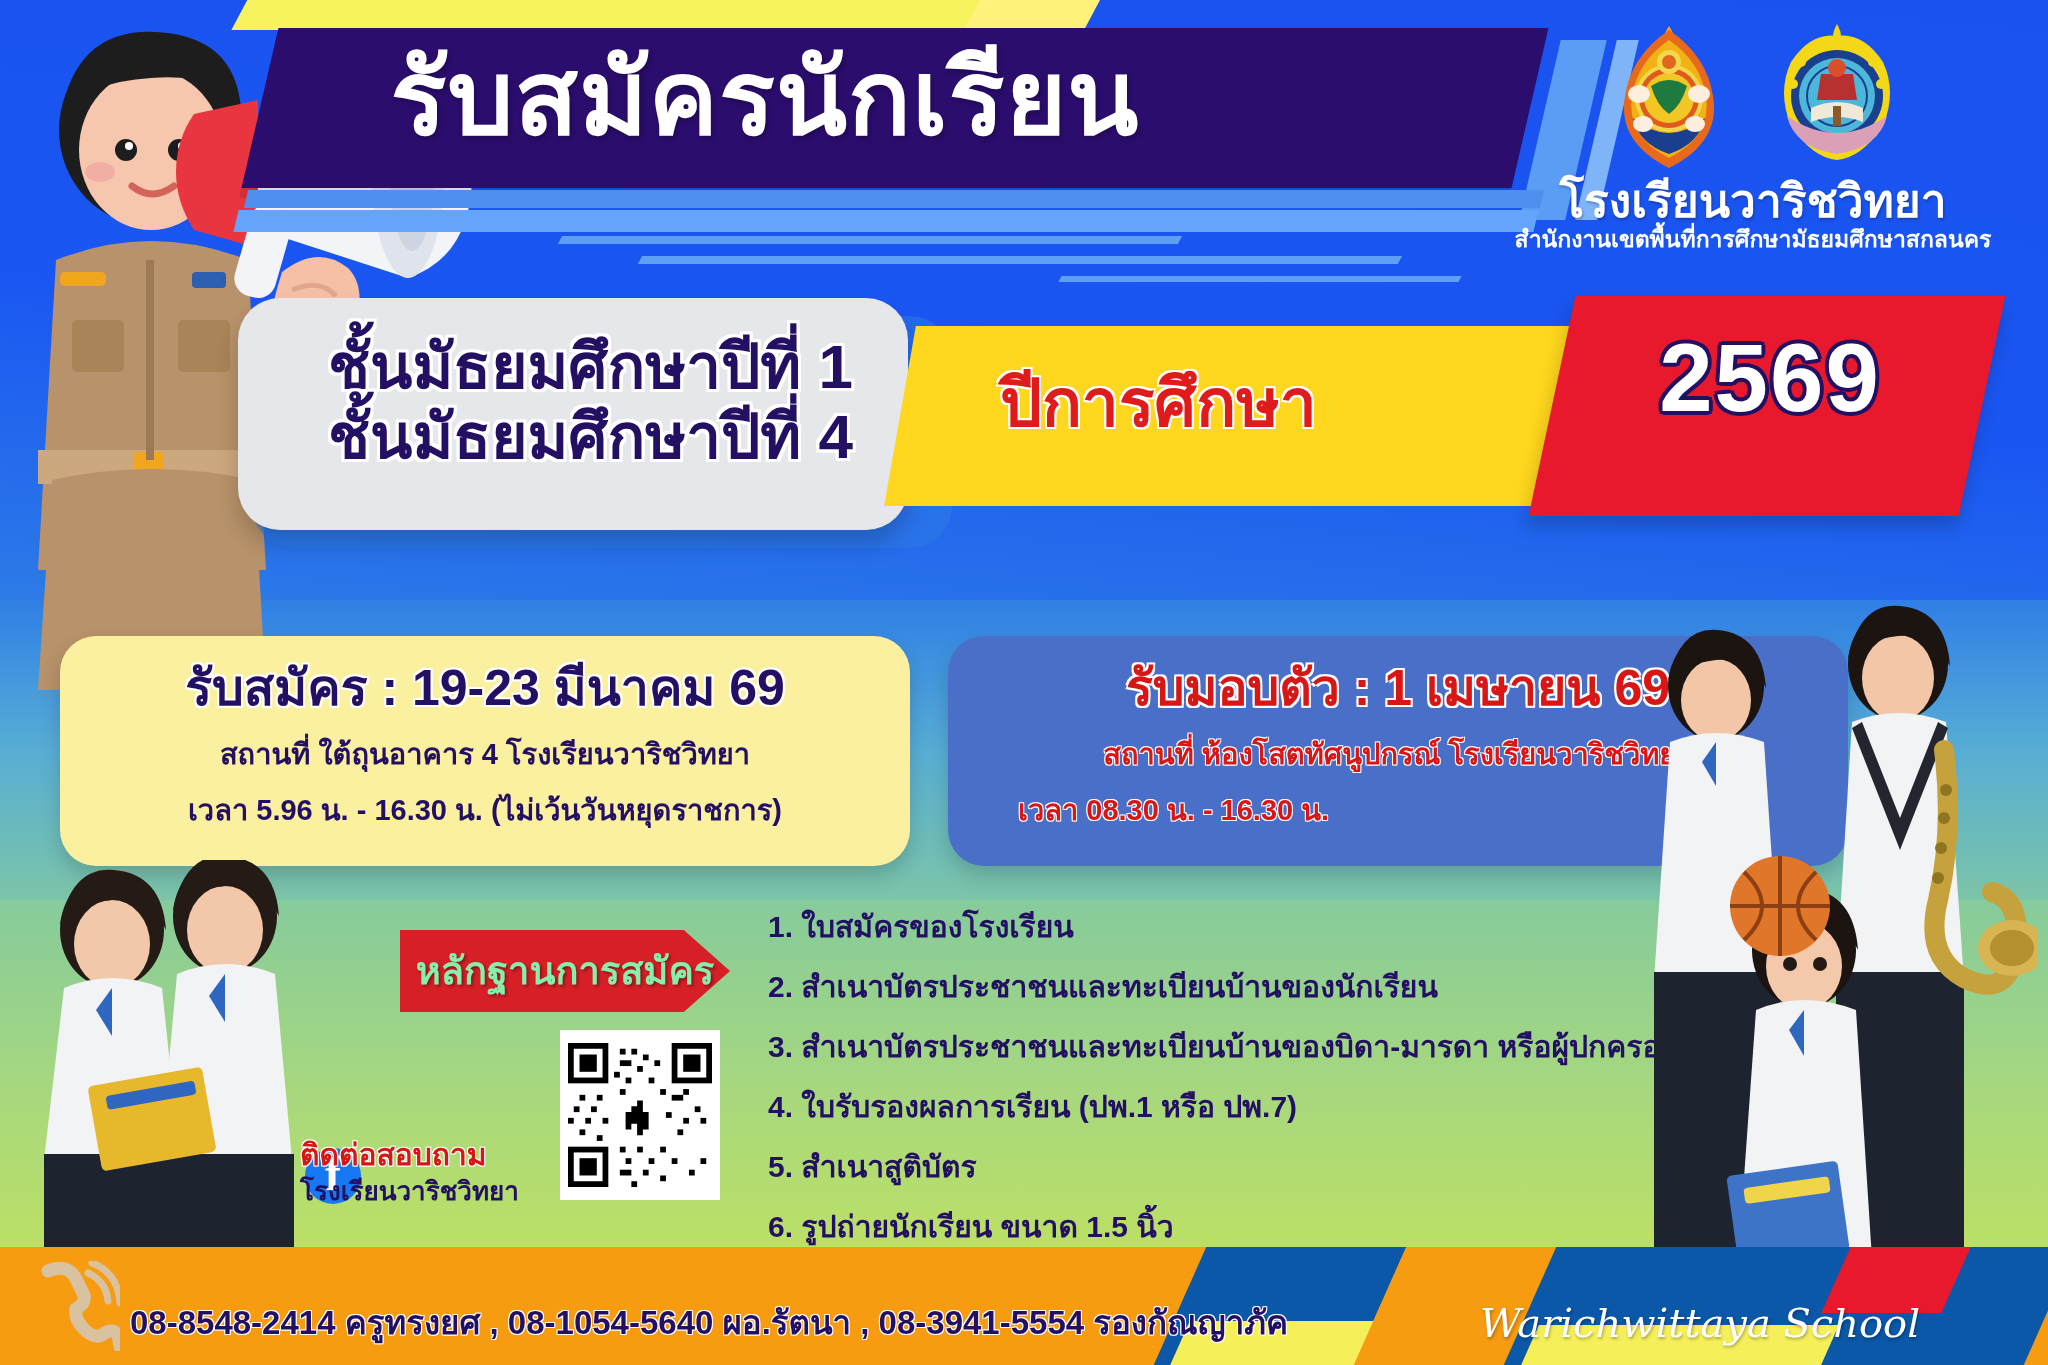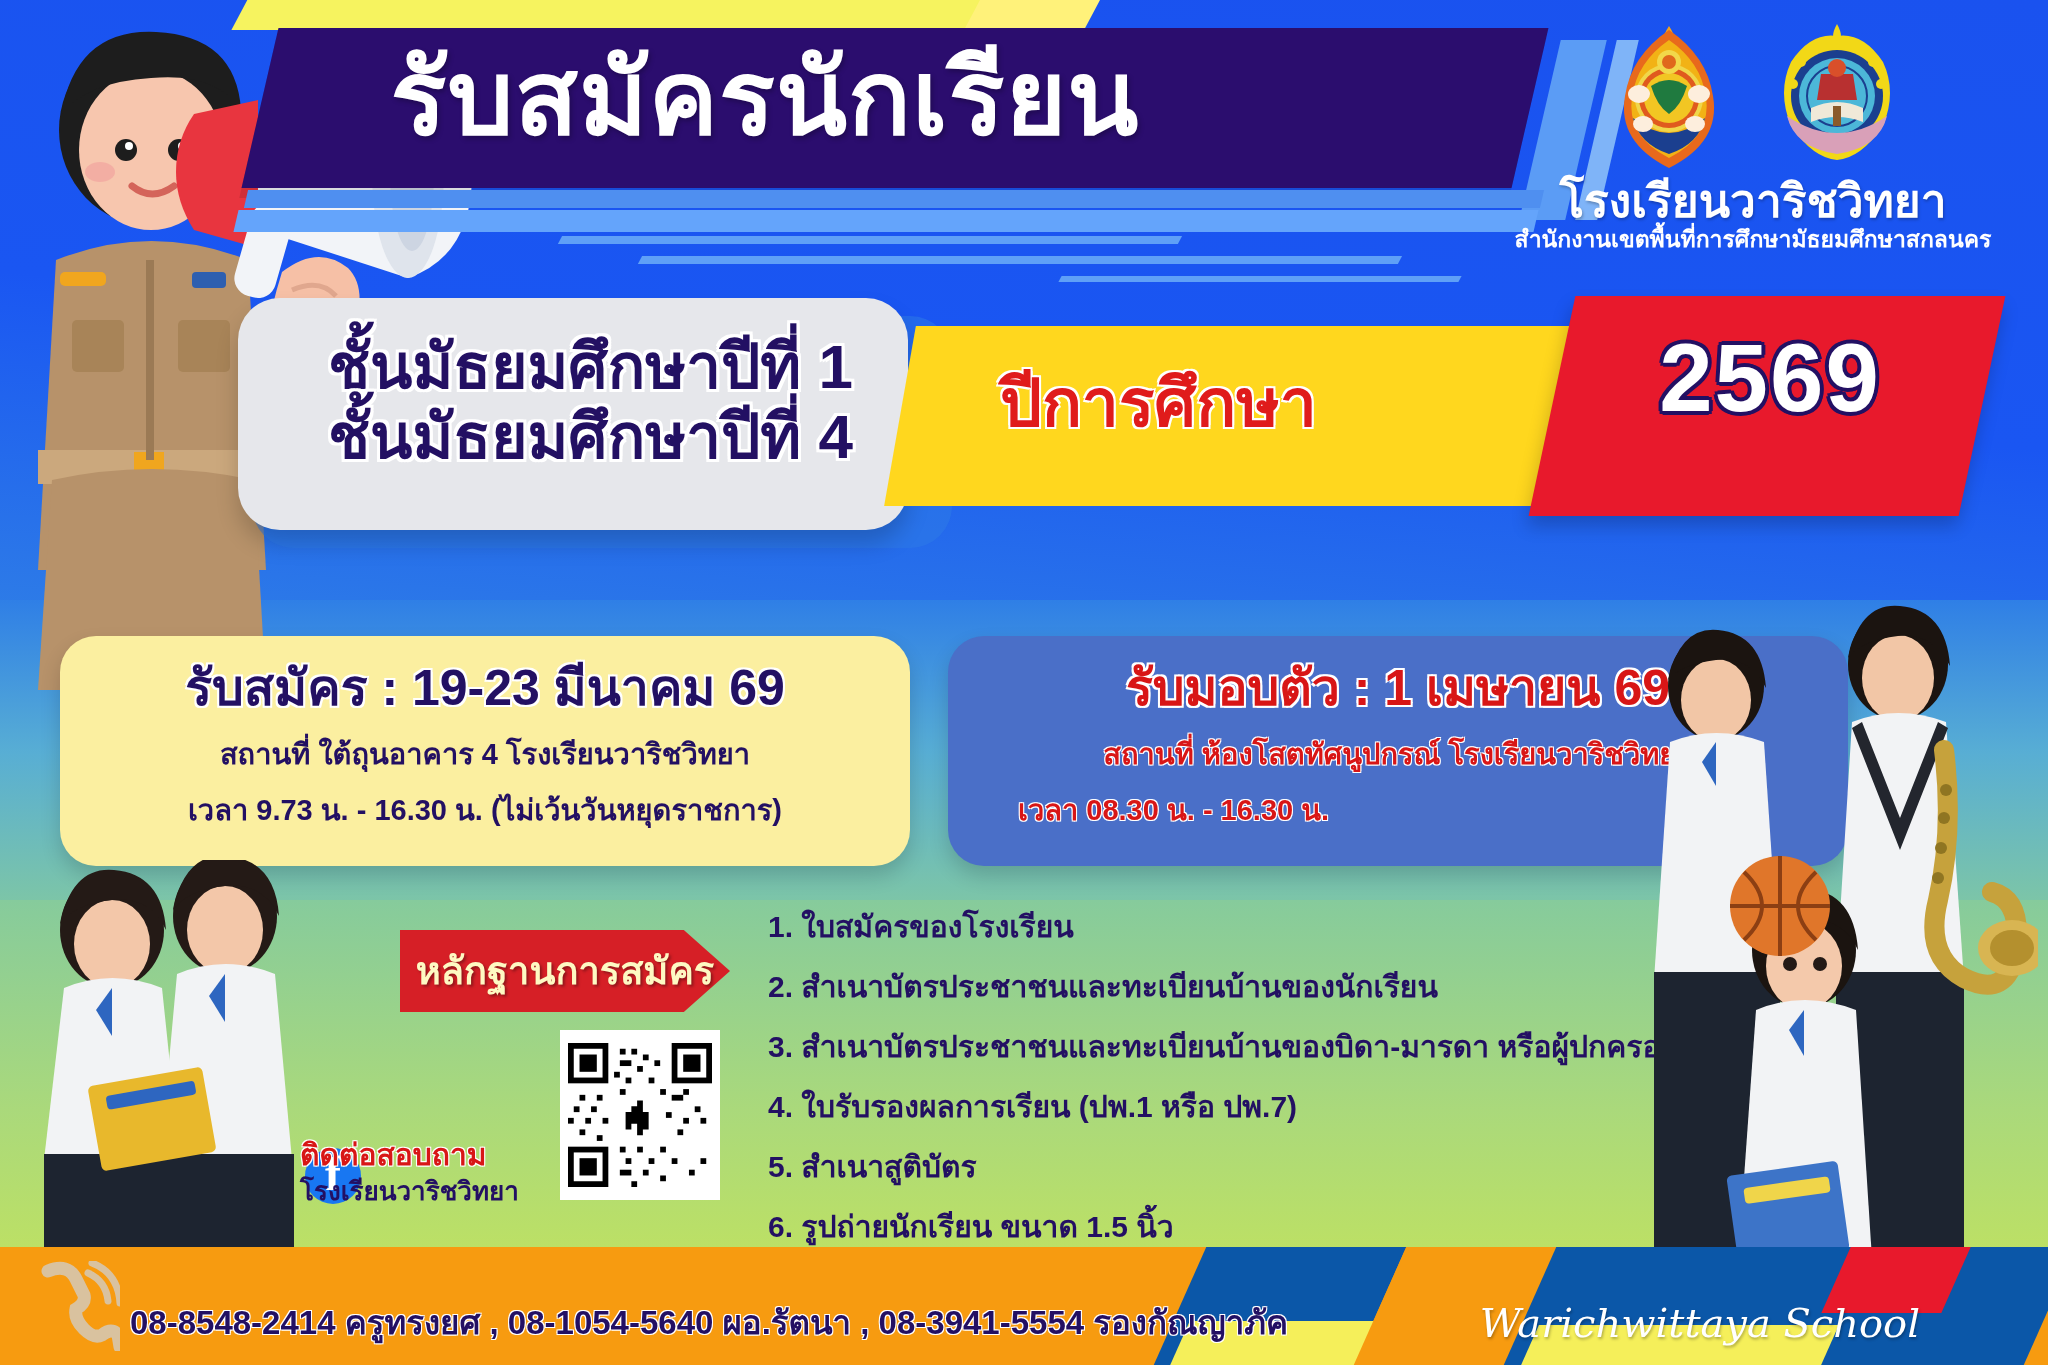--- a/index.html
+++ b/index.html
@@ -152,21 +152,21 @@
   .center-line { text-align:center; }
 
   
   .evidence-banner {
     position:absolute; left:400px; top:930px; width:330px; height:82px;
     background:#d61f26;
     clip-path: polygon(0 0, 86% 0, 100% 50%, 86% 100%, 0 100%);
     display:flex; align-items:center; justify-content:center;
   }
   .evidence-banner span {
-    font-size:38px; font-weight:bold; color:#fef9c3; line-height:1;
+    font-size:38px; font-weight:bold; color:#86efac; line-height:1;
     text-shadow:2px 2px 3px rgba(0,0,0,0.35);
   }
 
   
   .doc-list { position:absolute; left:768px; top:912px; width:1060px; }
   .doc-item {
     font-size:30px; font-weight:bold; color:#231063; line-height:1;
     margin-bottom:30px; white-space:nowrap;
   }
 
@@ -328,21 +328,21 @@
   </div>
 
   <div class="year-band"></div>
   <div class="year-band-label">ปีการศึกษา</div>
   <div class="year-red"></div>
   <div class="year-number">2569</div>
 
   <div class="info-box info-yellow">
     <div class="info-head navy center-line">รับสมัคร  :  19-23 มีนาคม 69</div>
     <div class="info-line navy center-line">สถานที่   ใต้ถุนอาคาร 4 โรงเรียนวาริชวิทยา</div>
-    <div class="info-line navy center-line">เวลา    9.73 น. - 16.30 น.   (ไม่เว้นวันหยุดราชการ)</div>
+    <div class="info-line navy center-line">เวลา    5.96 น. - 16.30 น.   (ไม่เว้นวันหยุดราชการ)</div>
   </div>
 
   <div class="info-box info-blue">
     <div class="info-head red center-line">รับมอบตัว  :  1 เมษายน 69</div>
     <div class="info-line red center-line">สถานที่   ห้องโสตทัศนูปกรณ์ โรงเรียนวาริชวิทยา</div>
     <div class="info-line red" style="padding-left:40px">เวลา     08.30 น. - 16.30 น.</div>
   </div>
 
   <div class="evidence-banner">
     <span>หลักฐานการสมัคร</span>

